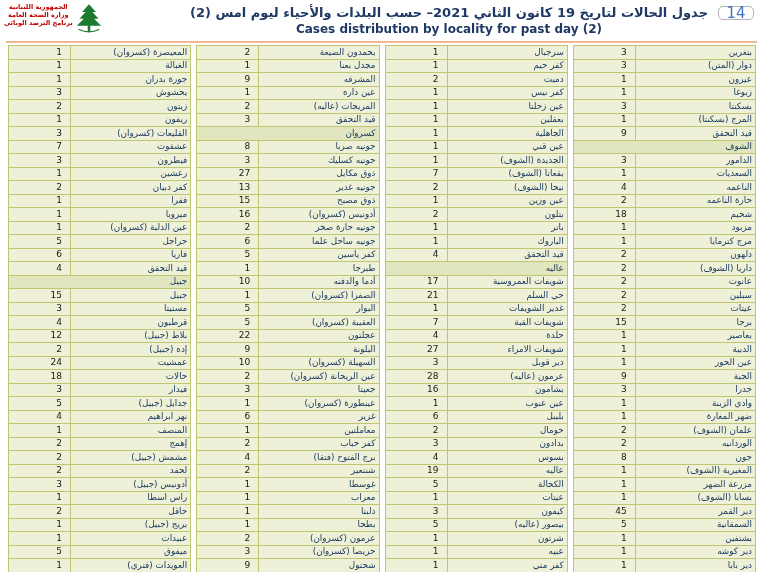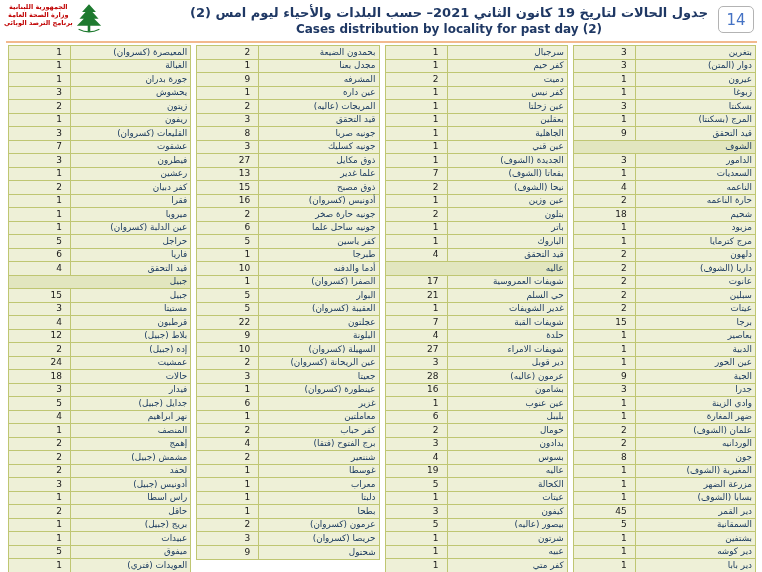--- a/index.html
+++ b/index.html
@@ -23,21 +23,21 @@
   .hdr{height:40px;display:flex;align-items:flex-start;justify-content:space-between;
     padding:3px 8px 0 4px;}
   .logo{display:flex;align-items:flex-start;gap:3px;}
   .logo-lines{display:flex;flex-direction:column;align-items:center;line-height:1.25;}
   .logo-lines div{font-size:6.5px;font-weight:bold;color:var(--logo-text);white-space:nowrap;}
   .cedar{width:26px;height:30px;flex:none;}
   .hdr-right{display:flex;align-items:flex-start;gap:10px;}
   .titles{text-align:right;line-height:1.3;padding-top:2px;}
   .title-ar{font-size:13px;font-weight:600;color:var(--title-text);direction:rtl;white-space:nowrap;}
   .title-en{font-size:12px;font-weight:700;color:var(--title-text);direction:ltr;text-align:center;}
-  .pagenum{width:36px;height:27px;border:1px solid #b3b3b3;border-radius:5px;
+  .pagenum{width:36px;height:14px;border:1px solid #b3b3b3;border-radius:5px;
     display:flex;align-items:center;justify-content:center;
     color:var(--page-number-text);font-size:15px;margin-top:3px;flex:none;}
 
   .hdr-divider{height:2px;background:var(--divider);margin:1px 5px 2px 6px;}
 
   
   .tbl{display:flex;direction:rtl;gap:5px;padding:0 6px 0 8px;align-items:flex-start;}
   .col-group{flex:1;border:1px solid var(--cell-border);background:var(--cell-bg);direction:rtl;}
   .row{display:flex;height:13.5px;align-items:center;background:var(--cell-bg);
     border-bottom:1px solid var(--cell-border);}
@@ -414,34 +414,38 @@
           <div class="cell val">1</div>
         </div>
         <div class="row">
           <div class="cell name">المريجات (عاليه)</div>
           <div class="cell val">2</div>
         </div>
         <div class="row">
           <div class="cell name">قيد التحقق</div>
           <div class="cell val">3</div>
         </div>
+        <div class="row section">
+          <div class="cell name">كسروان</div>
+          <div class="cell val"></div>
+        </div>
         <div class="row">
           <div class="cell name">جونيه صربا</div>
           <div class="cell val">8</div>
         </div>
         <div class="row">
           <div class="cell name">جونيه كسليك</div>
           <div class="cell val">3</div>
         </div>
         <div class="row">
           <div class="cell name">ذوق مكايل</div>
           <div class="cell val">27</div>
         </div>
         <div class="row">
-          <div class="cell name">علما غدير</div>
+          <div class="cell name">جونيه غدير</div>
           <div class="cell val">13</div>
         </div>
         <div class="row">
           <div class="cell name">ذوق مصبح</div>
           <div class="cell val">15</div>
         </div>
         <div class="row">
           <div class="cell name">أدونيس (كسروان)</div>
           <div class="cell val">16</div>
         </div>

